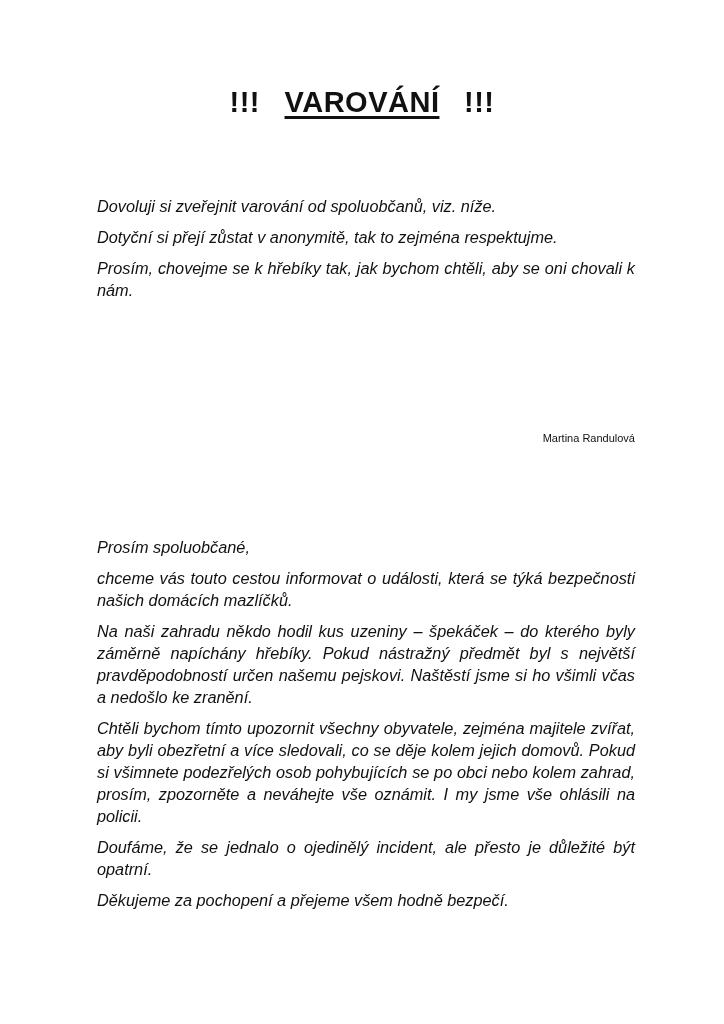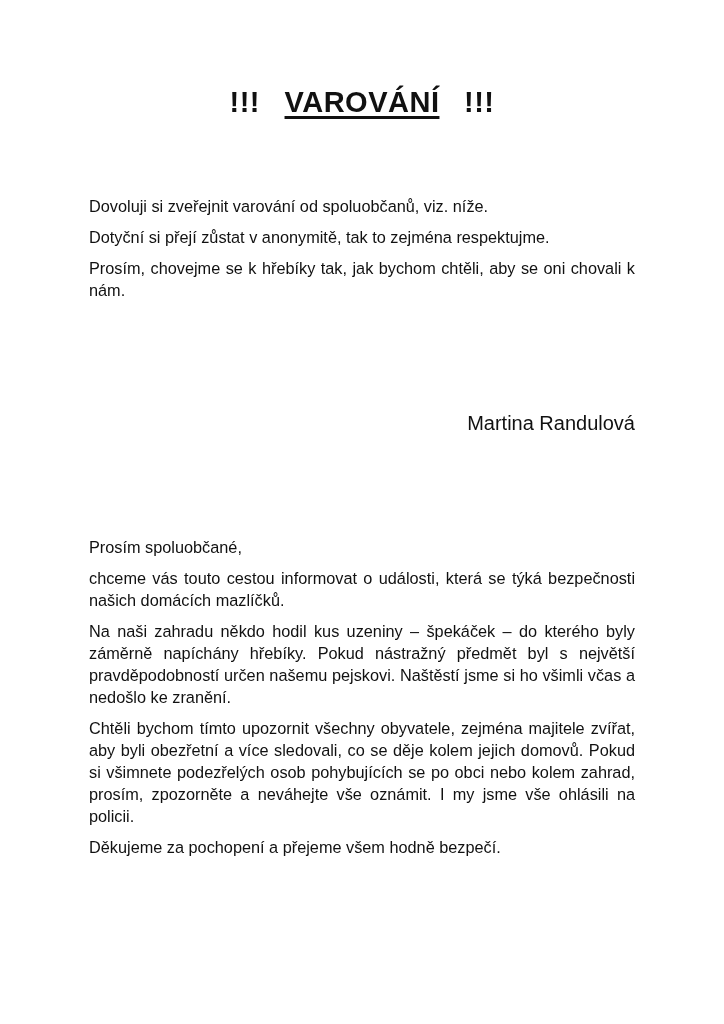--- a/index.html
+++ b/index.html
@@ -3,24 +3,24 @@
   <meta charset="utf-8">
   <style>
     html, body { margin: 0; padding: 0; background: #ffffff; }
     body { width: 724px; height: 1024px; position: relative; overflow: hidden;
       font-family: "Liberation Sans", sans-serif; color: #111111; }
     .title { position: absolute; top: 86px; left: 0; width: 724px; text-align: center;
       font-size: 29px; font-weight: bold; letter-spacing: 0.5px; }
     .title .bang { display: inline-block; margin: 0 16px; }
     .title .word { text-decoration: underline; text-decoration-thickness: 3px; text-underline-offset: 4px; }
     .block { position: absolute; left: 89px; width: 546px; font-size: 16.3px; line-height: 22px; }
-    .block p { margin: 0 0 9px 0; text-align: justify; }
+    .block p { margin: 0 0 9px 8px; text-align: justify; font-style: italic; }
     .block p.left { text-align: left; }
     #sec1 { top: 195px; }
-    .sig { position: absolute; top: 412px; right: 89px; font-size: 20px; }
+    .sig { position: absolute; top: 432px; right: 89px; font-size: 11px; }
     #sec2 { top: 536px; }
   </style>
 </head>
 <body>
 
 <div class="title">
   <span class="bang">!!!</span>
   <span class="word">VAROVÁNÍ</span>
   <span class="bang">!!!</span>
 </div>
@@ -31,14 +31,15 @@
   <p>Prosím, chovejme se k hřebíky tak, jak bychom chtěli, aby se oni chovali k nám.</p>
 </div>
 
 <div class="sig">Martina Randulová</div>
 
 <div class="block" id="sec2">
   <p class="left">Prosím spoluobčané,</p>
   <p>chceme vás touto cestou informovat o události, která se týká bezpečnosti našich domácích mazlíčků.</p>
   <p>Na naši zahradu někdo hodil kus uzeniny –  špekáček – do kterého byly záměrně napíchány hřebíky. Pokud nástražný předmět byl s největší pravděpodobností určen našemu pejskovi. Naštěstí jsme si ho všimli včas a nedošlo ke zranění.</p>
   <p>Chtěli bychom tímto upozornit všechny obyvatele, zejména majitele zvířat, aby byli obezřetní a více sledovali, co se děje kolem jejich domovů. Pokud si všimnete podezřelých osob pohybujících se po obci nebo kolem zahrad, prosím, zpozorněte a neváhejte vše oznámit. I my jsme vše ohlásili na policii.</p>
+  <p>Doufáme, že se jednalo o ojedinělý incident, ale přesto je důležité být opatrní.</p>
   <p class="left">Děkujeme za pochopení a přejeme všem hodně bezpečí.</p>
 </div>
 
 </body></html>

